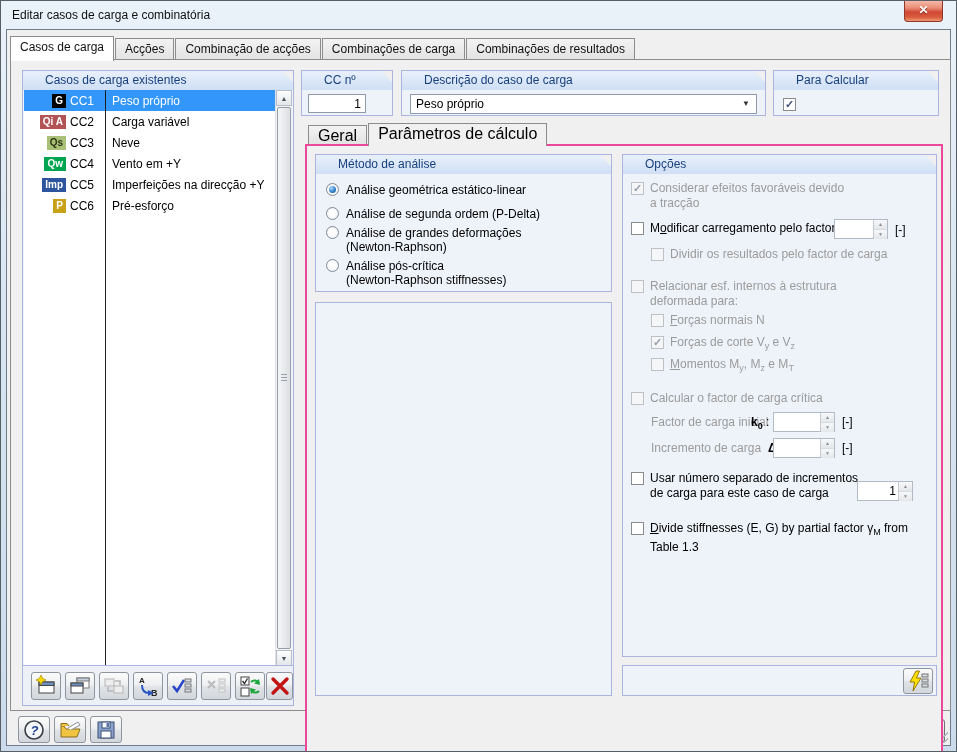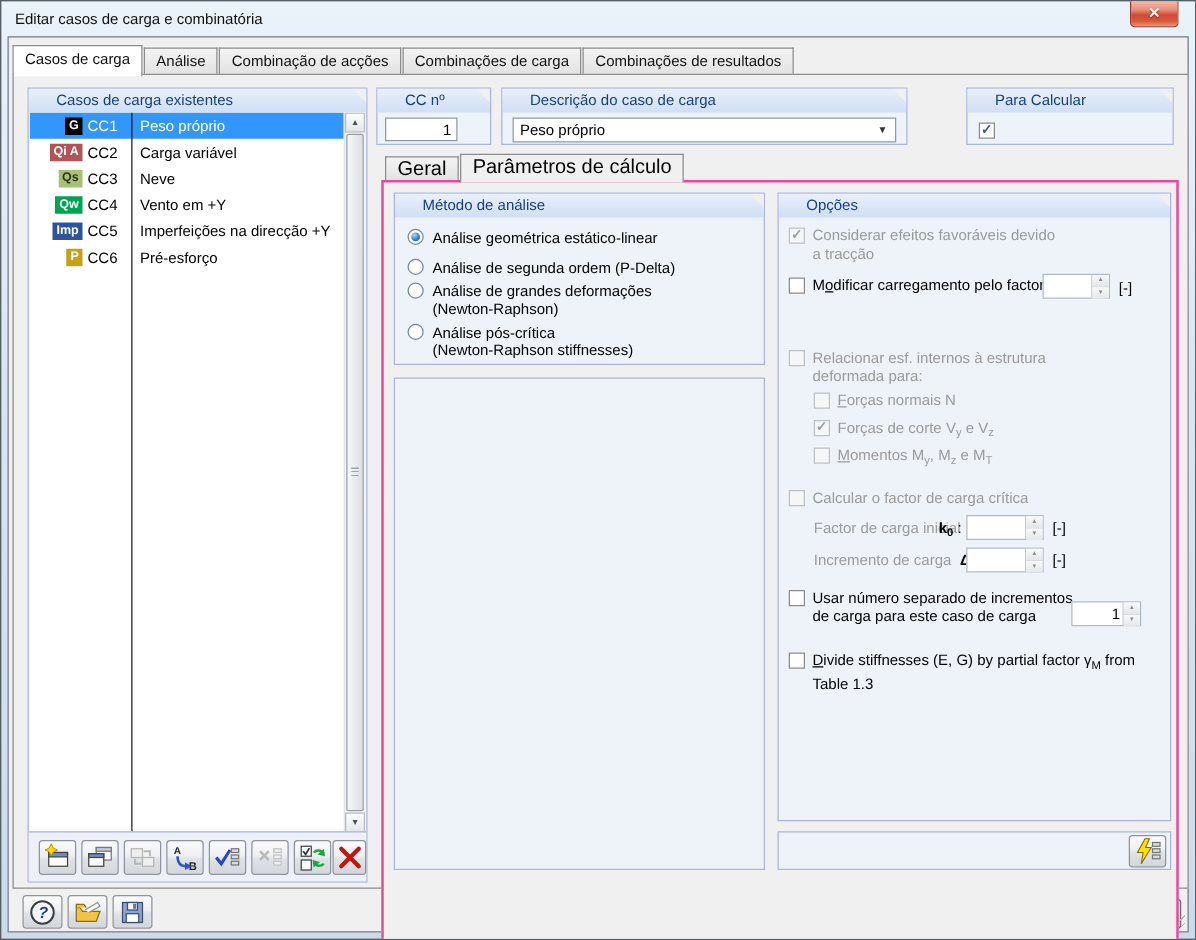--- a/index.html
+++ b/index.html
@@ -33,21 +33,21 @@
   .sarrow{position:absolute;left:0;right:0;height:16px;background:linear-gradient(180deg,#fdfdfd,#e3e6ea);border:1px solid #b8bec6;color:#4e5359;font-size:7px;text-align:center;line-height:15px;cursor:pointer;}
   .sarrow.bot{bottom:0;}
   .sthumb{position:absolute;left:1px;right:1px;top:17px;bottom:17px;border:1px solid #979ea8;border-radius:2px;background:linear-gradient(90deg,#f6f7f8,#dcdfe3);cursor:pointer;}
   .grip{position:absolute;left:3px;right:3px;top:50%;height:7px;margin-top:-4px;background:repeating-linear-gradient(180deg,#9aa3ad 0 1px,transparent 1px 3px);}
   
   .ltoolbar{position:absolute;left:0;right:0;bottom:0;height:40px;background:#edf0f7;border-top:1px solid #aab4de;}
   .tbtn{position:absolute;top:6px;width:30px;height:28px;border:1px solid #8e959e;border-radius:3px;background:linear-gradient(180deg,#fbfbfb,#eeeff1 45%,#dfe2e6 55%,#d3d7dc);display:flex;align-items:center;justify-content:center;cursor:pointer;padding:0;}
   .tbtn:disabled{cursor:default;}
   
   .ccg{left:290px;top:10px;width:92px;height:46px;}
-  .descg{left:390px;top:10px;width:325px;height:46px;}
+  .descg{left:390px;top:10px;width:365px;height:46px;}
   .parag{left:762px;top:10px;width:166px;height:46px;}
   .tin{position:absolute;left:6px;top:23px;width:58px;height:19px;border:1px solid #8f99a7;background:#fff;font-size:12px;text-align:right;padding:0 4px;}
   .combo{position:absolute;left:8px;top:23px;right:8px;height:20px;border:1px solid #8f99a7;background:#fff;font-size:12px;line-height:18px;padding-left:5px;cursor:pointer;}
   .carrow{position:absolute;right:6px;top:0;font-size:8px;color:#333;line-height:18px;}
   
   .cb{width:13px;height:13px;background:#fff;border:1px solid #8b8b8b;display:inline-flex;align-items:center;justify-content:center;flex:none;margin-right:6px;margin-top:1px;cursor:pointer;}
   .cb.dis{border-color:#bdc1c6;background:#f5f6f8;cursor:default;}
   .ck{font-size:11px;font-weight:bold;color:#44597c;line-height:1;}
   .cb.dis .ck{color:#98a2ae;}
   .radio{width:13px;height:13px;border-radius:50%;border:1px solid #7f8a99;background:radial-gradient(circle,#ffffff 40%,#e6eaee);flex:none;margin-right:7px;cursor:pointer;}
@@ -93,21 +93,21 @@
 
 <div class="win">
   <div class="titlebar">
     <span class="title">Editar casos de carga e combinatória</span>
     <div class="closebtn"><span>✕</span></div>
   </div>
   <div class="client">
 
     <div class="tabs">
       <div class="tab active">Casos de carga</div>
-      <div class="tab">Análise</div>
+      <div class="tab">Acções</div>
       <div class="tab">Combinação de acções</div>
       <div class="tab">Combinações de carga</div>
       <div class="tab">Combinações de resultados</div>
     </div>
 
     <div class="page">
 
       <div class="group lpanel">
         <div class="ghead"><span>Casos de carga existentes</span></div>
         <div class="list">
@@ -294,20 +294,24 @@
           </div>
           <div class="spin" style="left:211px;top:64px;width:54px">
             <input style="">
             <div class="spinbtns">
                 <div>▲</div>
                 <div>▼</div>
               </div>
           </div>
           <span class="unit" style="left:272px;top:68px">[-]</span>
 
+          <div class="opt" style="left:28px;top:92px;width:270px">
+            <span class="cb dis"></span>
+            <label class="dis-t">Dividir os resultados pelo factor de carga</label>
+          </div>
 
           <div class="opt" style="left:8px;top:124px;width:250px">
             <span class="cb dis"></span>
             <label class="dis-t" style="width:210px">Relacionar esf. internos à estrutura deformada para:</label>
           </div>
           <div class="opt" style="left:28px;top:158px;width:250px">
             <span class="cb dis"></span>
             <label class="dis-t"><span class="m-u">F</span><span>orças normais N</span></label>
           </div>
           <div class="opt" style="left:28px;top:180px;width:250px">

